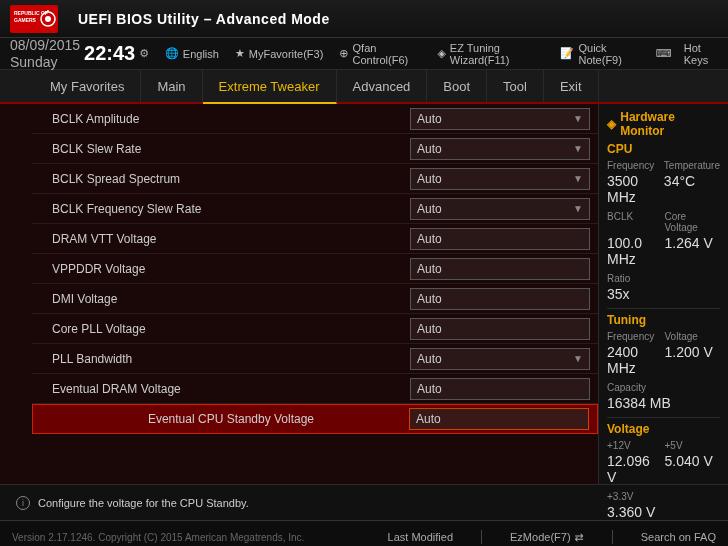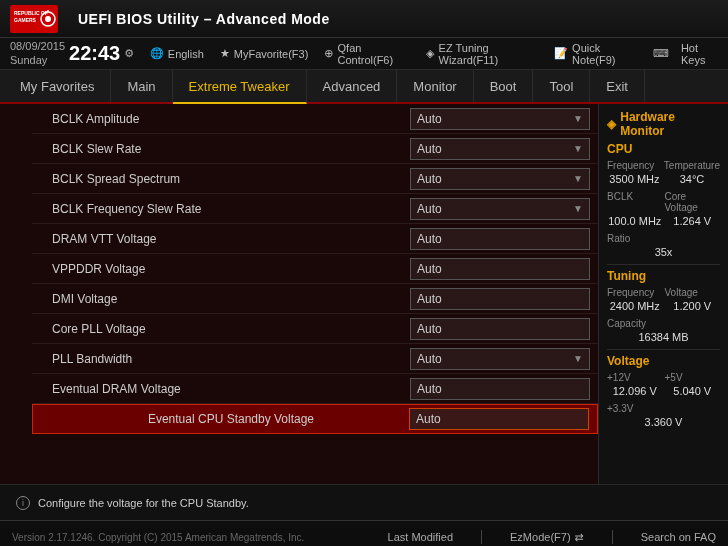--- a/index.html
+++ b/index.html
@@ -48,21 +48,21 @@
       padding: 0 10px;
       gap: 16px;
       border-bottom: 1px solid #2a2a2a;
     }
     .datetime {
       display: flex;
       align-items: center;
       gap: 4px;
     }
     .datetime-small {
-      font-size: 11px;
+      font-size: 14px;
       color: #aaa;
       line-height: 1.2;
     }
     .datetime-large {
       font-size: 20px;
       color: #fff;
       font-weight: bold;
     }
     .gear-icon {
       color: #aaa;
@@ -99,21 +99,21 @@
       color: #bbb;
       cursor: pointer;
       border-right: 1px solid #2a2a2a;
       white-space: nowrap;
     }
     .nav-item.active {
       color: #e8b800;
       border-bottom: 2px solid #e8b800;
       margin-bottom: -2px;
     }
-    .nav-item.first { padding-left: 20px; }
+    .nav-item.first { padding-left: 20px; margin-left: 30px; }
 
     
     .main-content {
       display: flex;
       height: calc(546px - 38px - 32px - 34px - 36px - 26px);
       background: #1a0a0a;
     }
 
     
     .settings-panel {
@@ -198,22 +198,21 @@
       grid-template-columns: 1fr 1fr;
       gap: 2px;
       margin-bottom: 6px;
     }
     .hw-label {
       color: #888;
       font-size: 10px;
     }
     .hw-value {
       color: #ddd;
-      font-size: 11px;
-      text-align: center;
+      font-size: 14px;
     }
     .hw-divider {
       height: 1px;
       background: #2a2a2a;
       margin: 4px 0;
     }
 
     
     .bottom-info {
       background: #111;
@@ -340,23 +339,20 @@
   <div class="nav-item">
     <span>Main</span>
   </div>
   <div class="nav-item active">
     <span>Extreme Tweaker</span>
   </div>
   <div class="nav-item">
     <span>Advanced</span>
   </div>
   <div class="nav-item">
-    <span>Monitor</span>
-  </div>
-  <div class="nav-item">
     <span>Boot</span>
   </div>
   <div class="nav-item">
     <span>Tool</span>
   </div>
   <div class="nav-item">
     <span>Exit</span>
   </div>
 </div>
 

